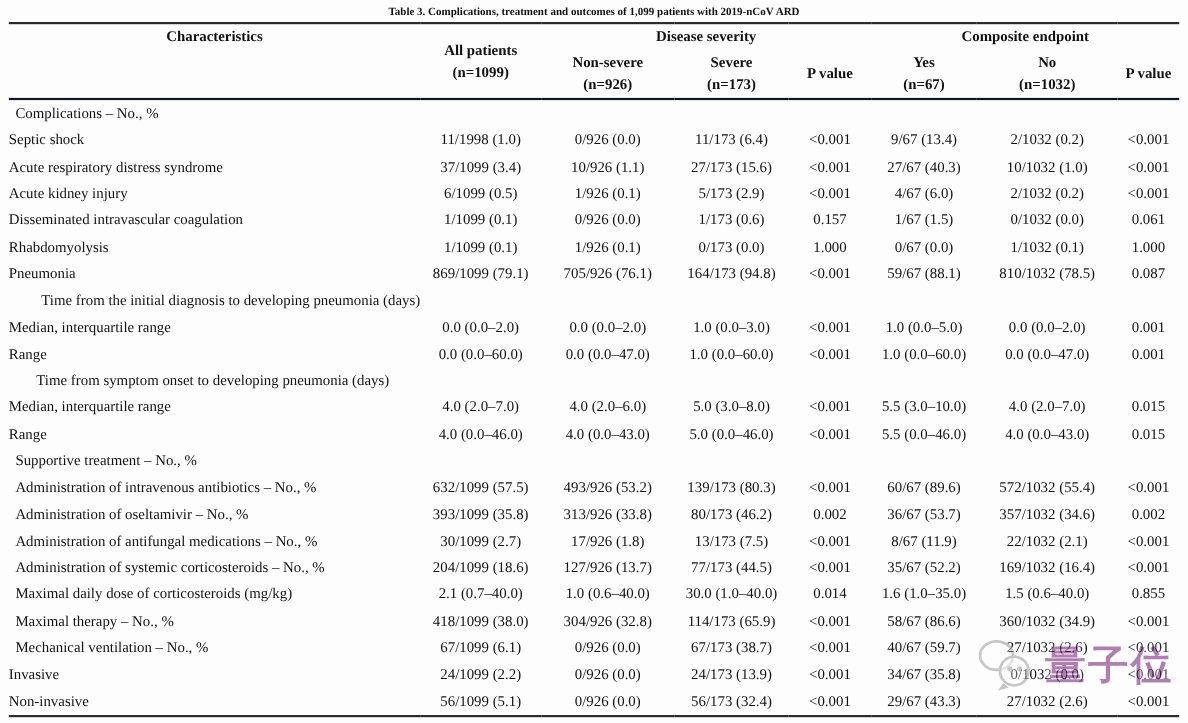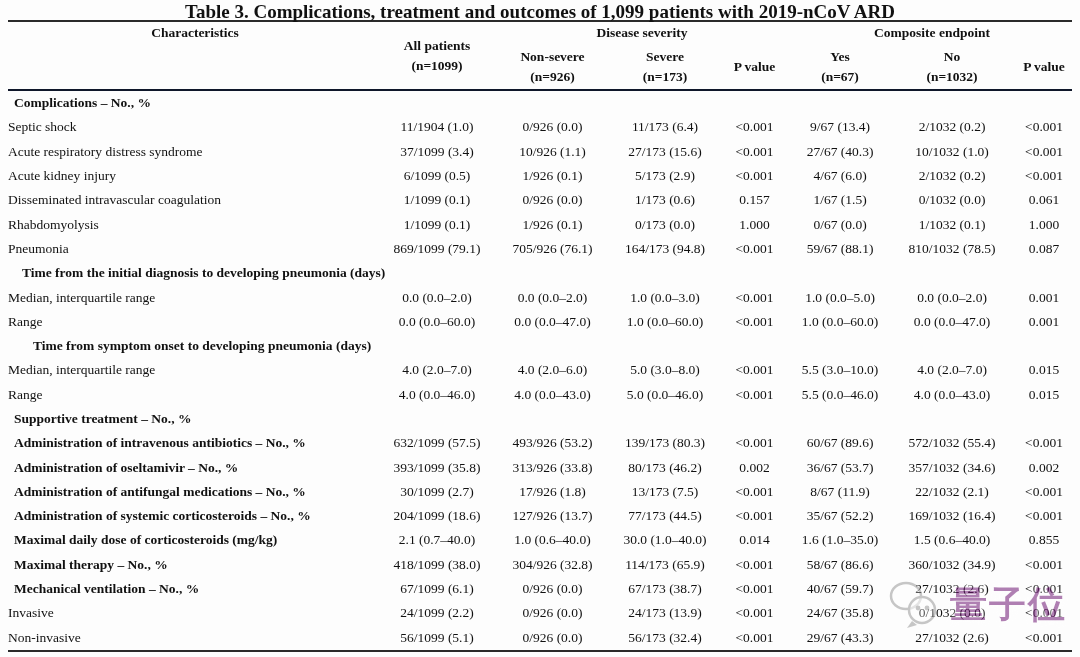--- a/index.html
+++ b/index.html
@@ -8,21 +8,21 @@
     background:#fdfdfd;
     font-family:"Liberation Serif", serif;
     color:#111;
     position:relative;
     overflow:hidden;
   }
   .page-title{
     width:1080px;
     text-align:center;
     font-weight:bold;
-    font-size:19px;
+    font-size:10px;
     padding-top:3px;
     height:17px;
     line-height:17px;
   }
   table.main{
     border-collapse:collapse;
     table-layout:fixed;
     margin-left:8px;
     width:1064px;
     border-top:2px solid #2b2b2b;
@@ -35,22 +35,22 @@
   thead{border-bottom:2px solid #0f172a;margin-top:48px;}
   th{font-weight:bold;padding:0;vertical-align:middle;text-align:center;font-size:13.5px;}
   tr.hrow-a th{height:22px;}
   tr.hrow-b th{height:45px;}
   th.chars{vertical-align:top;padding-top:3px;}
   th .l2{display:block;line-height:20px;}
   th .l1{display:block;line-height:20px;}
   td{padding:0;height:24.3px;vertical-align:middle;white-space:nowrap;overflow:visible;}
   td.val{text-align:center;}
   td.label{}
-  td.label.section{text-align:left;font-weight:bold;padding-left:6px;}
-  td.label.section.indent1{padding-left:14px;}
+  td.label.section{text-align:left;font-weight:normal;padding-left:6px;}
+  td.label.section.indent1{padding-left:14px;text-align:right;}
   td.label.section.indent2{padding-left:25px;margin-top:28px;}
   .watermark{
     position:absolute;
     left:884px;top:578px;
     display:flex;align-items:center;
     opacity:0.55;
     pointer-events:none;
   }
   .watermark .wm-text{
     font-size:37px;
@@ -120,21 +120,21 @@
     <td class="val"></td>
     <td class="val"></td>
     <td class="val"></td>
     <td class="val"></td>
     <td class="val"></td>
     <td class="val"></td>
     <td class="val"></td>
   </tr>
       <tr>
     <td class="label item">Septic shock</td>
-    <td class="val">11/1904 (1.0)</td>
+    <td class="val">11/1998 (1.0)</td>
     <td class="val">0/926 (0.0)</td>
     <td class="val">11/173 (6.4)</td>
     <td class="val">&lt;0.001</td>
     <td class="val">9/67 (13.4)</td>
     <td class="val">2/1032 (0.2)</td>
     <td class="val">&lt;0.001</td>
   </tr>
       <tr>
     <td class="label item">Acute respiratory distress syndrome</td>
     <td class="val">37/1099 (3.4)</td>
@@ -324,21 +324,21 @@
     <td class="val">40/67 (59.7)</td>
     <td class="val">27/1032 (2.6)</td>
     <td class="val">&lt;0.001</td>
   </tr>
       <tr>
     <td class="label item">Invasive</td>
     <td class="val">24/1099 (2.2)</td>
     <td class="val">0/926 (0.0)</td>
     <td class="val">24/173 (13.9)</td>
     <td class="val">&lt;0.001</td>
-    <td class="val">24/67 (35.8)</td>
+    <td class="val">34/67 (35.8)</td>
     <td class="val">0/1032 (0.0)</td>
     <td class="val">&lt;0.001</td>
   </tr>
       <tr>
     <td class="label item">Non-invasive</td>
     <td class="val">56/1099 (5.1)</td>
     <td class="val">0/926 (0.0)</td>
     <td class="val">56/173 (32.4)</td>
     <td class="val">&lt;0.001</td>
     <td class="val">29/67 (43.3)</td>

